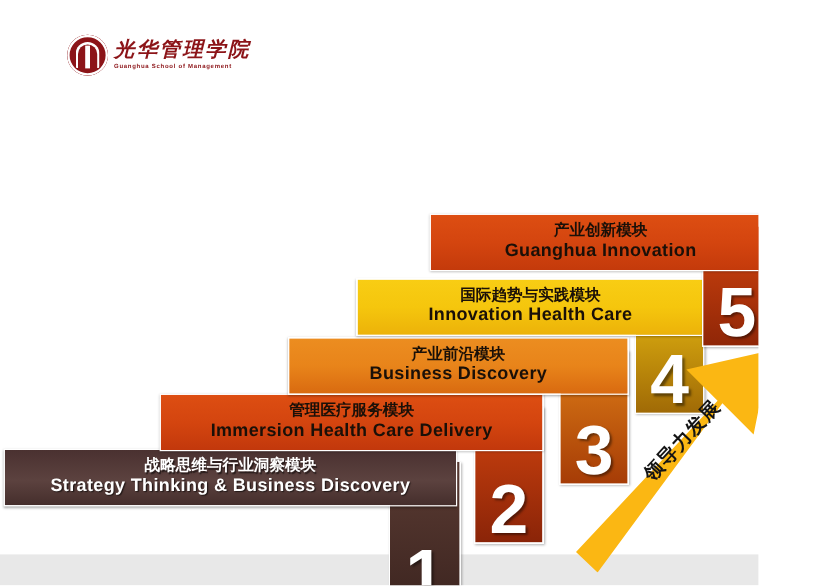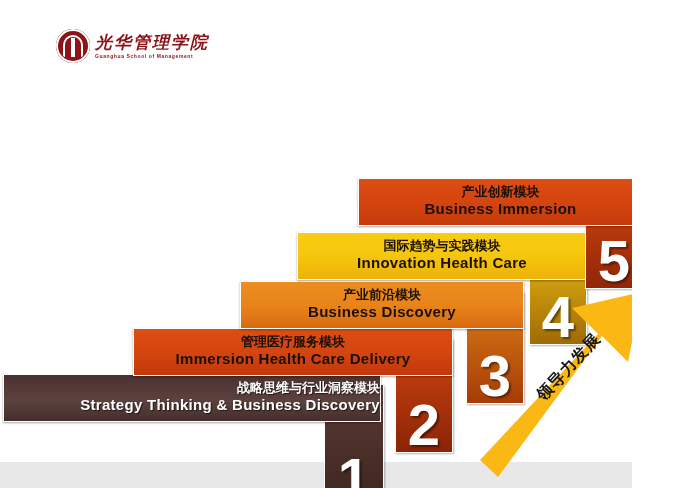--- a/index.html
+++ b/index.html
@@ -189,21 +189,21 @@
     font-size: 58px;
     font-weight: bold;
     line-height: 54px;
     color: #ffffff;
     text-shadow: 2px 2px 2px rgba(0,0,0,0.45);
     font-family: "Liberation Sans", "DejaVu Sans", sans-serif;
   }
 
   
   #step1 { left: 3px;   top: 338px; }
-  #step1 .step-bar { width: 378px; height: 48px; align-items: flex-end; }
+  #step1 .step-bar { width: 378px; height: 48px; }
   #step1 .step-col { left: 321px; top: 47px; width: 60px; height: 122px; }
 
   #step2 { left: 133px; top: 292px; }
   #step2 .step-bar { width: 320px; height: 48px; }
   #step2 .step-col { left: 262px; top: 47px; width: 58px; height: 114px; }
 
   #step3 { left: 240px; top: 245px; }
   #step3 .step-bar { width: 284px; height: 48px; justify-content: center; }
   #step3 .step-col { left: 226px; top: 47px; width: 58px; height: 112px; }
 
@@ -295,21 +295,21 @@
       <span class="label-en">Innovation Health Care</span>
     </div>
   </div>
 
   <div class="step" id="step5">
     <div class="step-col" style="background:linear-gradient(to bottom,#d4450f 0%,#8f2607 100%);">
       <span class="step-num">5</span>
     </div>
     <div class="step-bar dark-text" style="background:linear-gradient(to bottom,#dd4e12 0%,#d4450f 50%,#c43a0b 100%);">
       <span class="label-cn">产业创新模块</span>
-      <span class="label-en">Business Immersion</span>
+      <span class="label-en">Guanghua Innovation</span>
     </div>
   </div>
 
   <div id="arrow-wrap">
     <svg id="arrow-svg" width="180" height="215" viewBox="0 0 180 215">
       <polygon points="18,215 0,198 118,72 92,46 162,30 148,100 122,74 18,215" fill="#fbb713"></polygon>
     </svg>
     <div id="arrow-label">领导力发展</div>
   </div>
 

